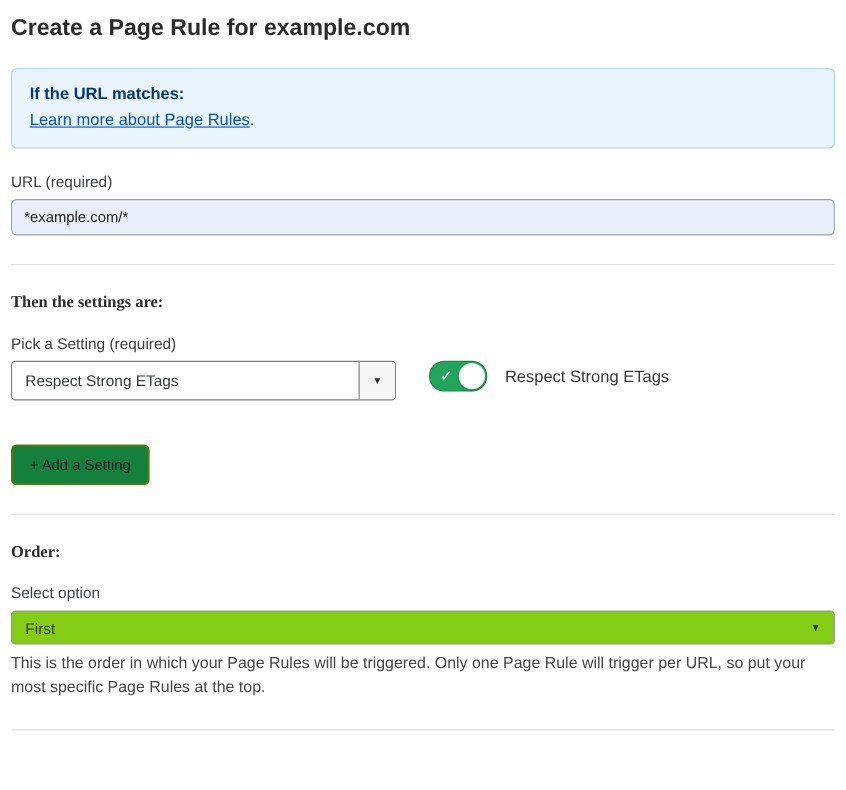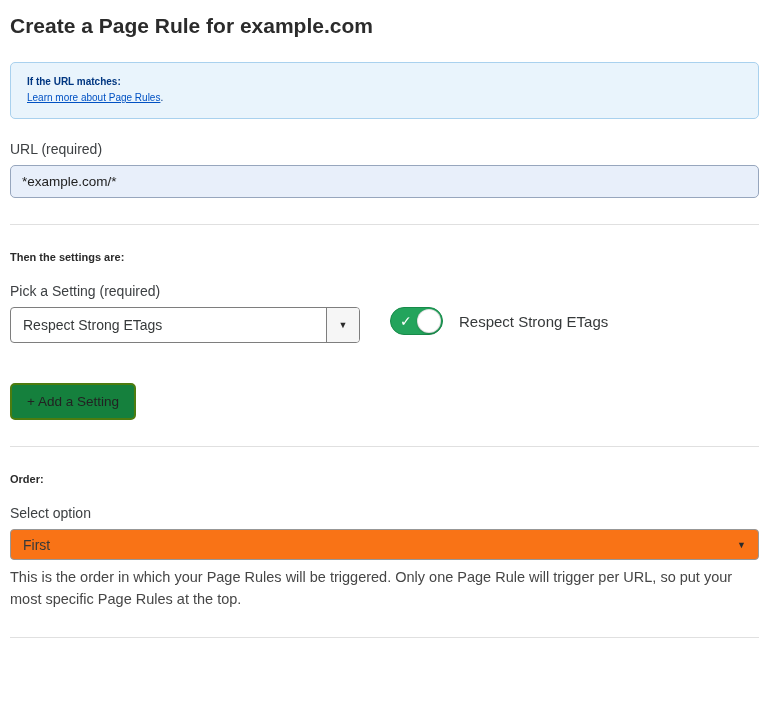--- a/index.html
+++ b/index.html
@@ -18,21 +18,21 @@
     font-weight: 700;
     color: #2b2b2b;
     margin: 2px 0 24px 0;
   }
   .info-box {
     background: #e9f4fc;
     border: 1px solid #a9d1ee;
     border-radius: 5px;
     padding: 11px 16px 12px 16px;
     color: #003681;
-    font-size: 10px;
+    font-size: 15px;
     line-height: 1.6;
     margin-bottom: 22px;
   }
   .info-heading { font-weight: 700; }
   .info-body { max-width: 700px; }
   .info-link {
     color: #0051c3;
     cursor: pointer;
   }
   .field-label {
@@ -52,24 +52,25 @@
     font-family: inherit;
     color: #222;
     outline: none;
   }
   hr.divider {
     border: none;
     border-top: 1px solid #e0e0e0;
     margin: 26px 0;
   }
   h2.section-heading {
-    font-size: 11px;
+    font-size: 15px;
     font-weight: 700;
     color: #2b2b2b;
     margin-bottom: 20px;
+    font-family: Liberation Serif, serif;
   }
   .setting-row {
     display: flex;
     align-items: flex-start;
     gap: 30px;
   }
   .select-box {
     width: 350px;
     height: 36px;
     background: #fff;
@@ -139,21 +140,21 @@
     background: #15803d;
     border: 2px solid #4d7c0f;
     color: #222;
   }
   .add-setting-wrap { margin-top: 40px; }
   .select-full {
     width: 100%;
     height: 31px;
     border: 1px solid #979797;
     border-radius: 4px;
-    background: #f97316;
+    background: #84cc16;
     display: flex;
     align-items: center;
     justify-content: space-between;
     padding: 0 12px;
     font-size: 14px;
     color: #36393a;
     cursor: pointer;
   }
   .chev { font-size: 9px; color: #2b2b2b; }
   .help-text {

